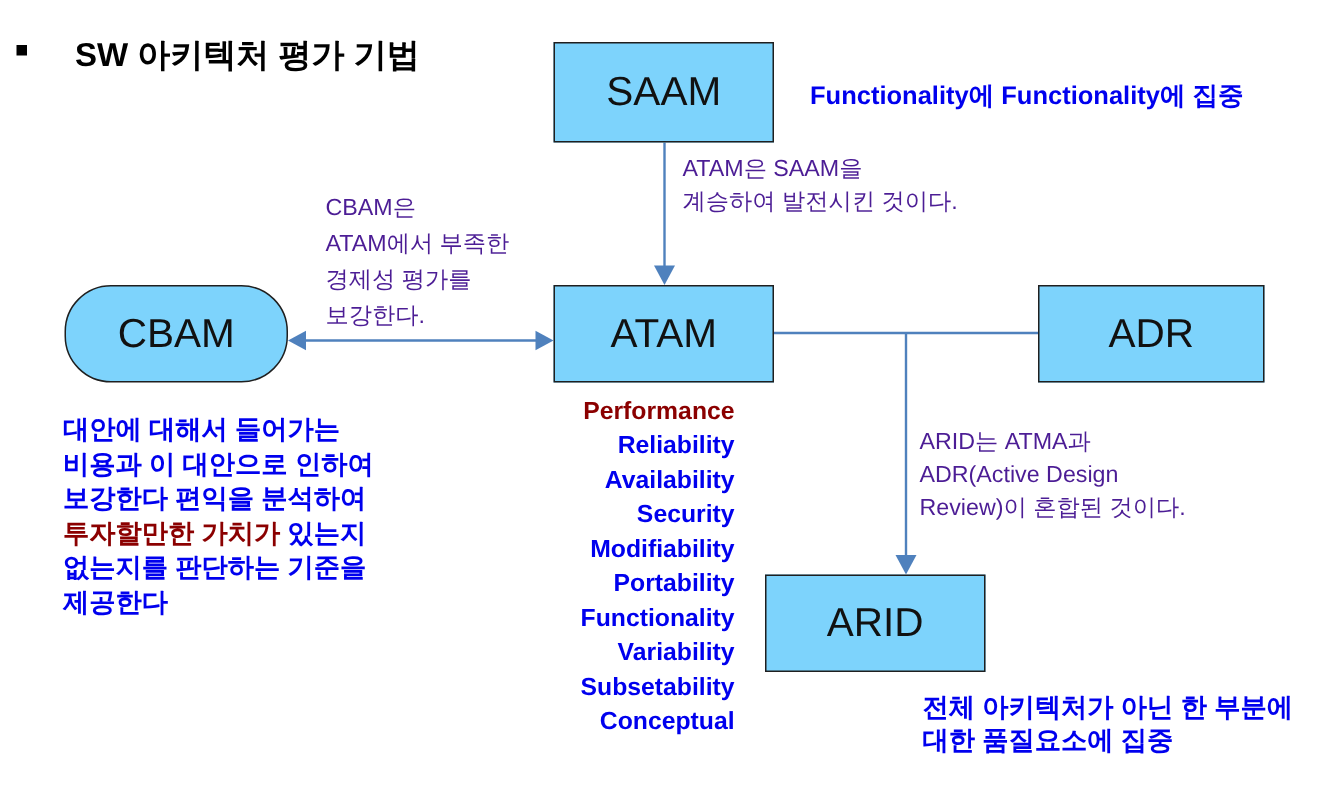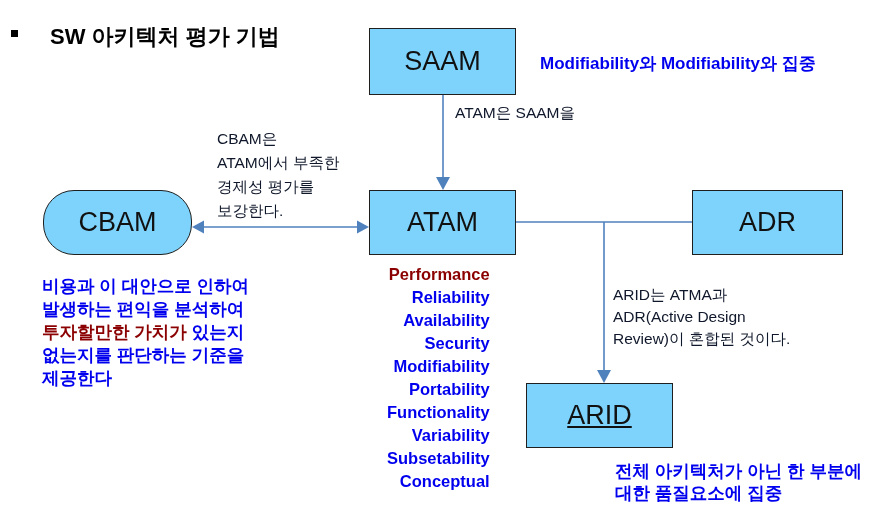--- a/index.html
+++ b/index.html
@@ -16,24 +16,24 @@
   }
   .node-box{
     position:absolute;background:#7dd3fc;border:1px solid #1f1f1f;
     display:flex;align-items:center;justify-content:center;
     font-size:27px;color:#111111;box-sizing:border-box;
   }
   #box-saam{left:369px;top:28px;width:147px;height:67px;}
   #box-cbam{left:43px;top:190px;width:149px;height:65px;border-radius:31px;}
   #box-atam{left:369px;top:190px;width:147px;height:65px;}
   #box-adr{left:692px;top:190px;width:151px;height:65px;}
-  #box-arid{left:526px;top:383px;width:147px;height:65px;text-decoration:underline;}
+  #box-arid{left:510px;top:383px;width:147px;height:65px;}
   svg.connectors{position:absolute;left:0;top:0;width:890px;height:529px;pointer-events:none;}
   .note-black{
-    position:absolute;color:#0f172a;font-size:15.5px;line-height:22px;white-space:nowrap;
+    position:absolute;color:#4c1d95;font-size:15.5px;line-height:22px;white-space:nowrap;
   }
   #note-saam-to-atam{left:455px;top:102px;}
   #note-cbam-role{left:217px;top:127px;line-height:24px;}
   #note-arid-origin{left:613px;top:284px;}
   .note-blue-bold{
     position:absolute;color:#0000ee;font-size:17px;font-weight:bold;white-space:nowrap;
   }
   #note-saam-focus{left:540px;top:52px;}
   #note-arid-focus{left:615px;top:460px;line-height:22px;font-size:17.5px;}
   #note-cbam-desc{
@@ -78,36 +78,38 @@
   <div class="node-box" id="box-atam">
     <span>ATAM</span>
   </div>
   <div class="node-box" id="box-adr">
     <span>ADR</span>
   </div>
   <div class="node-box" id="box-arid">
     <span>ARID</span>
   </div>
 
-  <div class="note-blue-bold" id="note-saam-focus">Modifiability와 Modifiability와 집중</div>
+  <div class="note-blue-bold" id="note-saam-focus">Functionality에 Functionality에 집중</div>
 
   <div class="note-black" id="note-saam-to-atam">
     <div>ATAM은 SAAM을</div>
+    <div>계승하여 발전시킨 것이다.</div>
   </div>
 
   <div class="note-black" id="note-cbam-role">
     <div>CBAM은</div>
     <div>ATAM에서 부족한</div>
     <div>경제성 평가를</div>
     <div>보강한다.</div>
   </div>
 
   <div id="note-cbam-desc">
+    <div>대안에 대해서 들어가는</div>
     <div>비용과 이 대안으로 인하여</div>
-    <div>발생하는 편익을 분석하여</div>
+    <div>보강한다 편익을 분석하여</div>
     <div><span class="dark-red">투자할만한 가치가</span><span> 있는지</span></div>
     <div>없는지를 판단하는 기준을</div>
     <div>제공한다</div>
   </div>
 
   <div id="qa-list">
     <div class="dark-red">Performance</div>
     <div>Reliability</div>
     <div>Availability</div>
     <div>Security</div>

